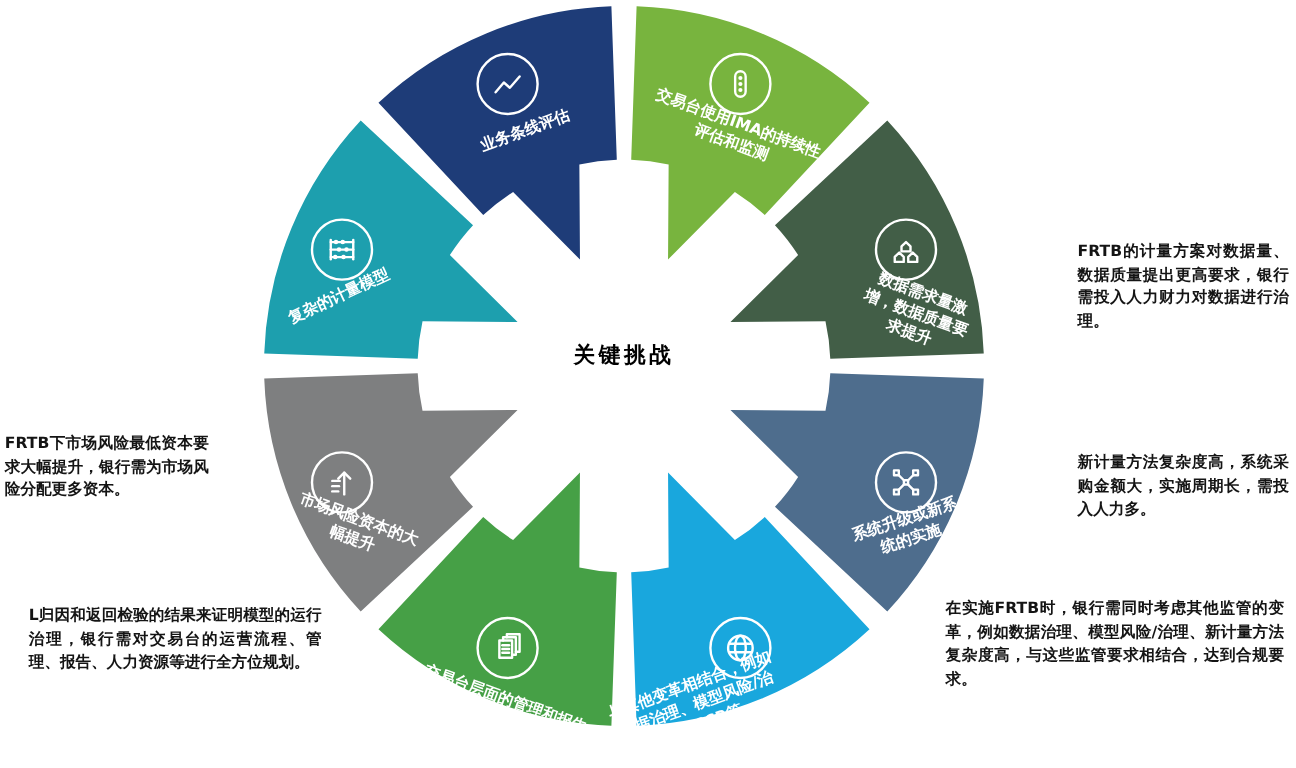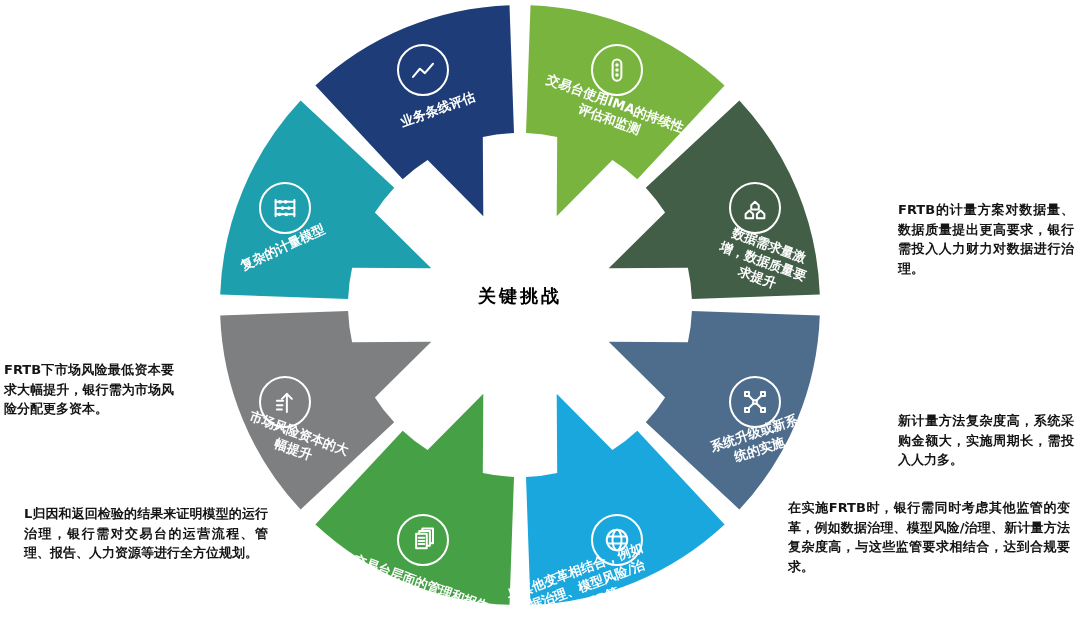--- a/index.html
+++ b/index.html
@@ -48,21 +48,21 @@
   .pos-l3 { left:757px; top:442px; width:102px; transform:translate(-50%,-50%) rotate(-18deg); }
   .pos-l4 { left:581px; top:588px; width:150px; transform:translate(-50%,-50%) rotate(-20deg); }
   .pos-l5 { left:421px; top:584px; width:150px; transform:translate(-50%,-50%) rotate(20deg); }
   .pos-l6 { left:296px; top:442px; width:106px; transform:translate(-50%,-50%) rotate(20deg); }
   .pos-l7 { left:283px; top:248px; width:98px;  transform:translate(-50%,-50%) rotate(-25deg); }
 
   
   .pos-d0 { left:28px;  top:42px;  width:232px; }
   .pos-d1 { left:830px; top:50px;  width:238px; }
   .pos-d2 { left:898px; top:200px; width:176px; }
-  .pos-d3 { left:898px; top:376px; width:176px;margin-top:35px; }
+  .pos-d3 { left:898px; top:376px; width:176px; }
   .pos-d4 { left:788px; top:498px; width:282px; }
   .pos-d5 { left:24px;  top:504px; width:244px; }
   .pos-d6 { left:4px;   top:360px; width:170px; }
   .pos-d7 { left:4px;   top:168px; width:162px; }
 </style>
 </head>
 <body>
 
 <div class="canvas">
 

